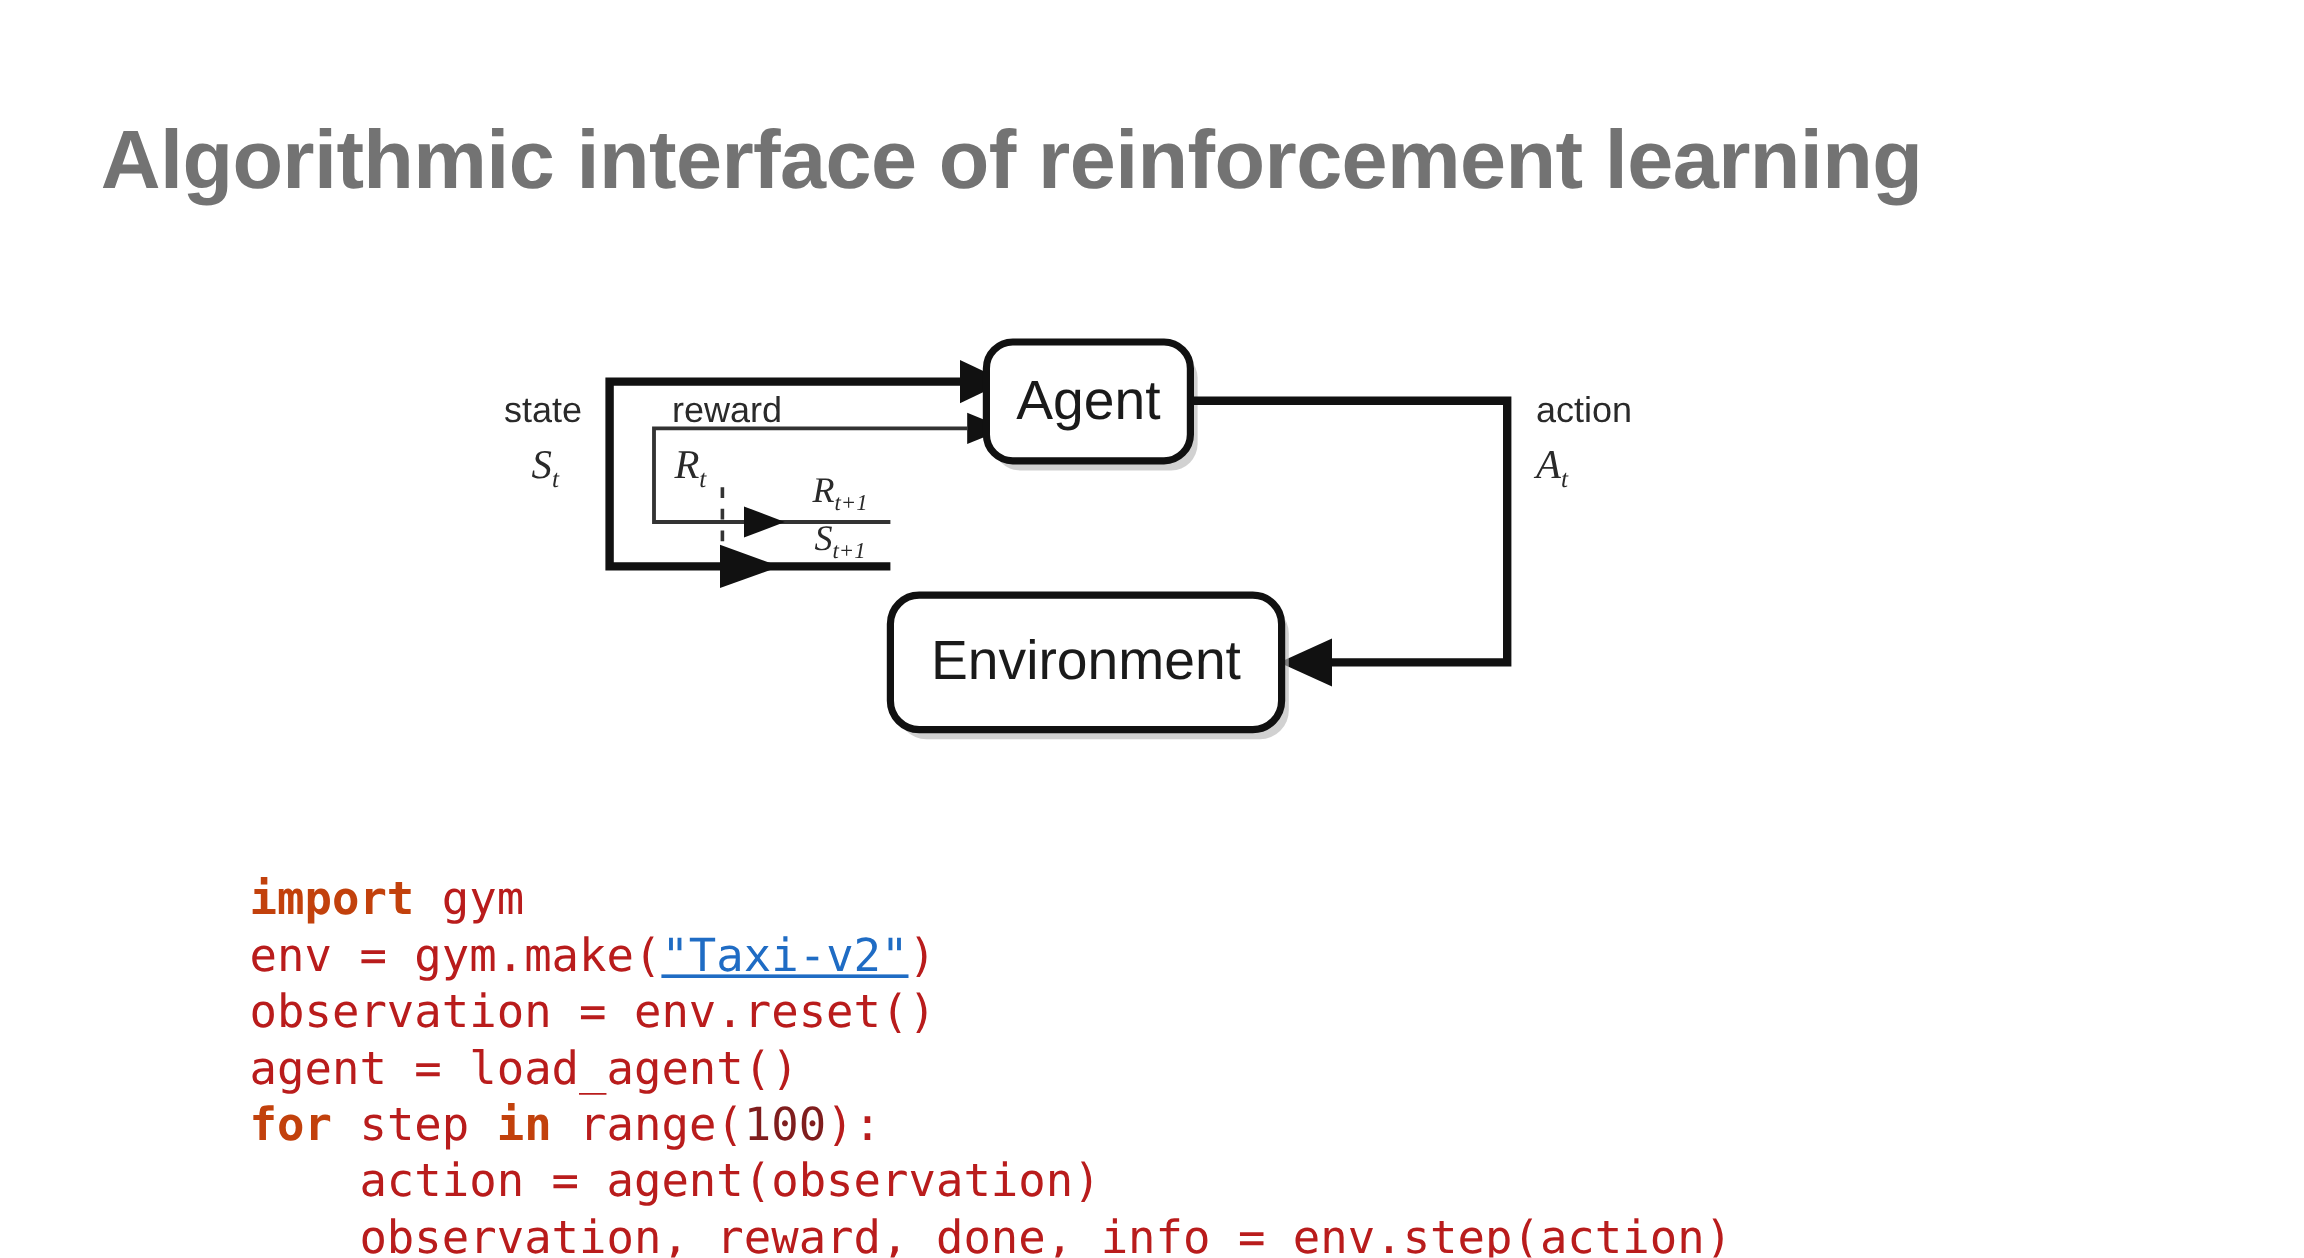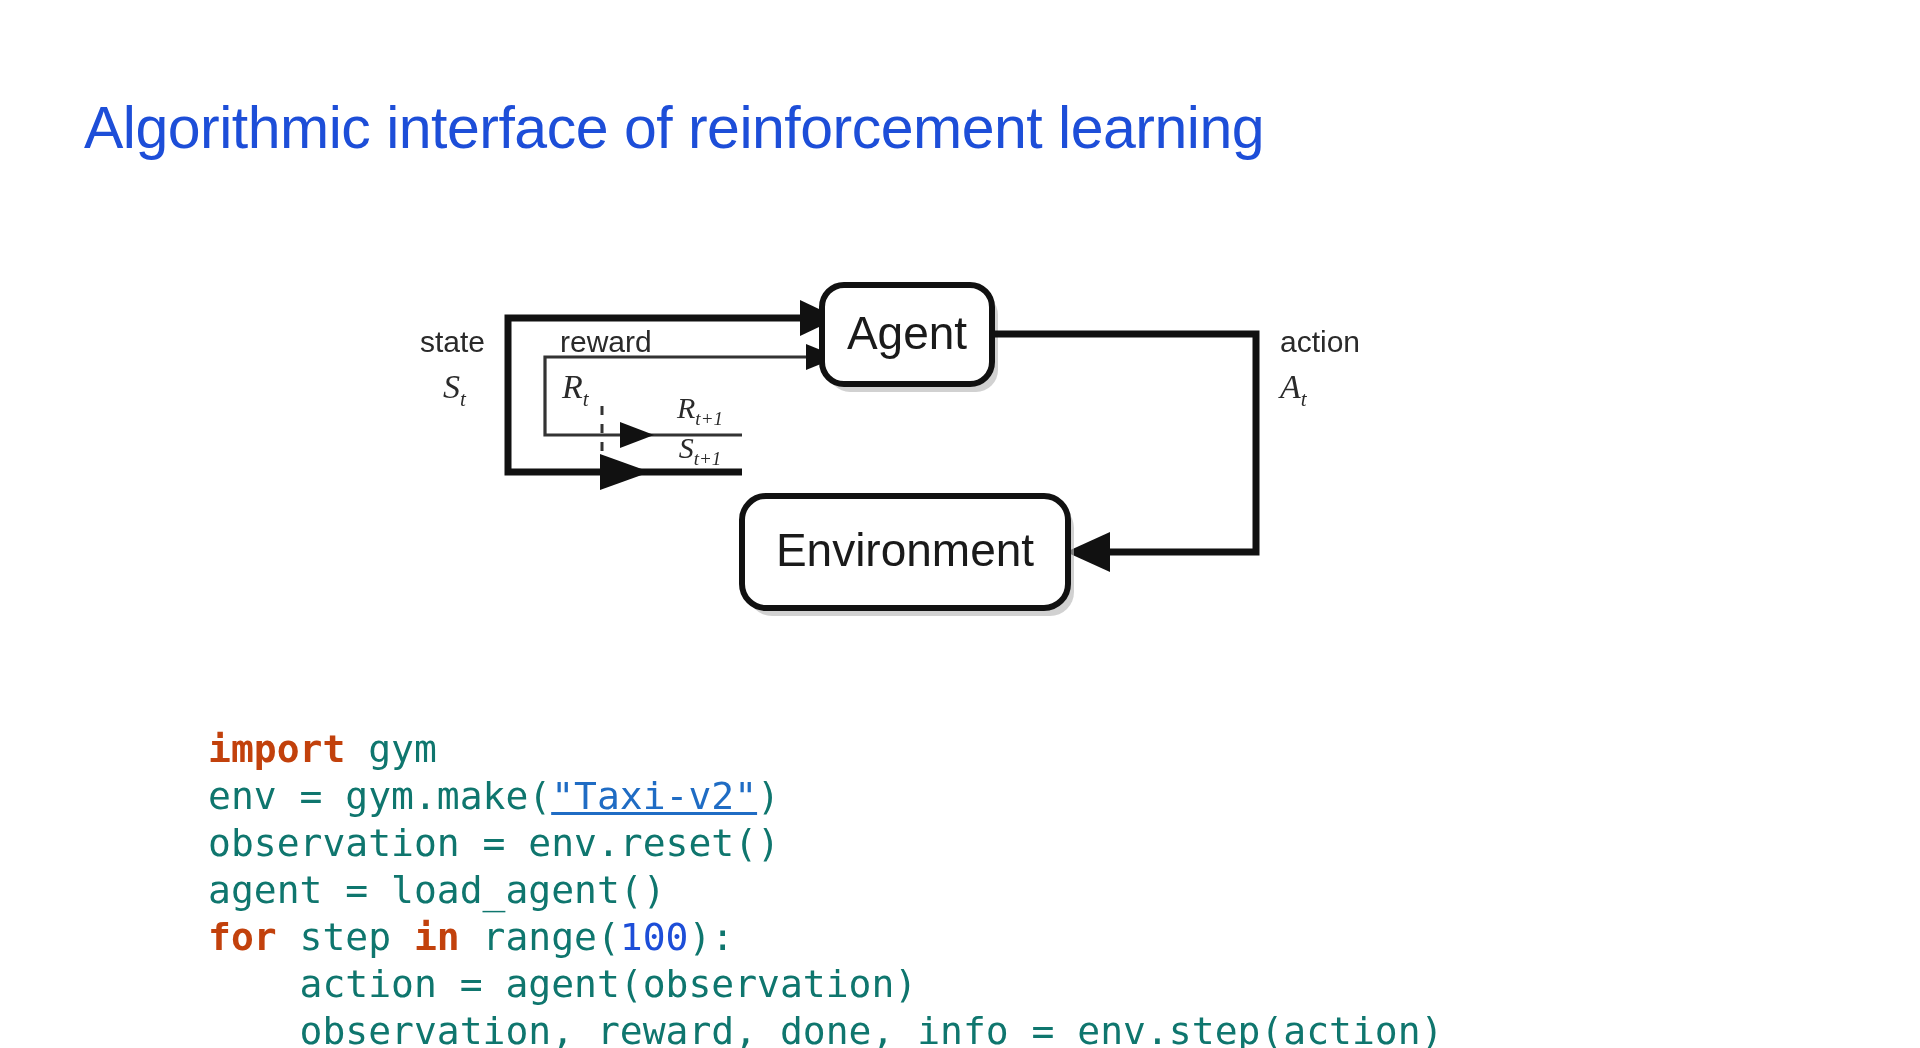--- a/index.html
+++ b/index.html
@@ -18,24 +18,24 @@
   }
 
   
   #slide-title {
     position: absolute;
     left: 84px;
     top: 36px;
     width: 1780px;
     height: 104px;
     font-family: "Liberation Sans", sans-serif;
-    font-size: 59px;
-    font-weight: 400;
+    font-size: 69px;
+    font-weight: 700;
     letter-spacing: -0.5px;
-    color: #1d4ed8;
+    color: #737373;
     line-height: 104px;
     white-space: nowrap;
   }
 
   
   #rl-diagram {
     position: absolute;
     left: 0px;
     top: 210px;
     width: 1920px;
@@ -117,29 +117,29 @@
   }
   #code-block .code-line {
     white-space: pre;
     height: 47px;
   }
   .tok-kw {
     font-weight: bold;
     color: #c2410c;
   }
   .tok-num {
-    color: #1d4ed8;
+    color: #7f1d1d;
   }
   .tok-link {
     color: #1f6cc4;
     text-decoration: underline;
     text-underline-offset: 3px;
   }
   .tok-plain {
-    color: #0f766e;
+    color: #b91c1c;
   }
 </style>
 </head>
 <body>
 
 <h1 id="slide-title">Algorithmic interface of reinforcement learning</h1>
 
 <div id="rl-diagram">
   <svg width="1920" height="440" viewBox="0 0 1920 440" xmlns="http://www.w3.org/2000/svg">
 

